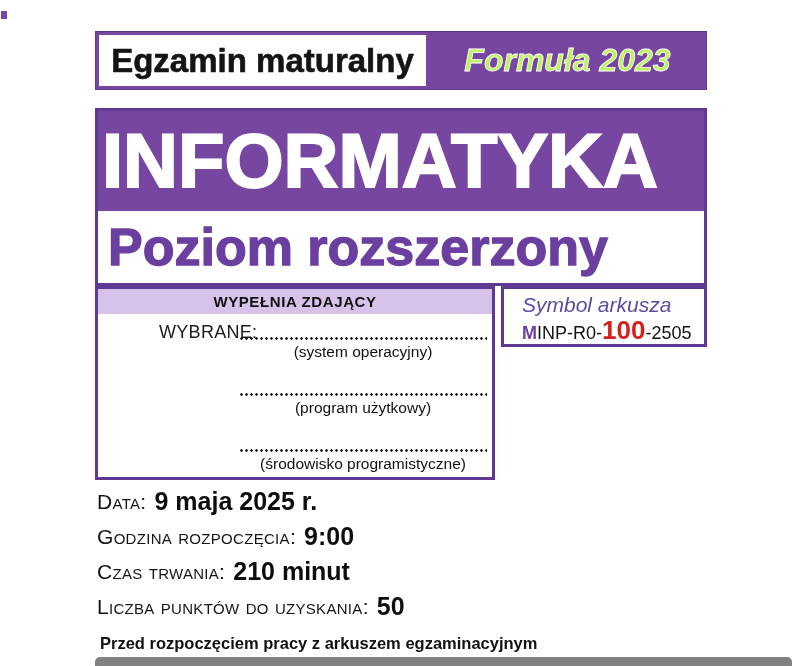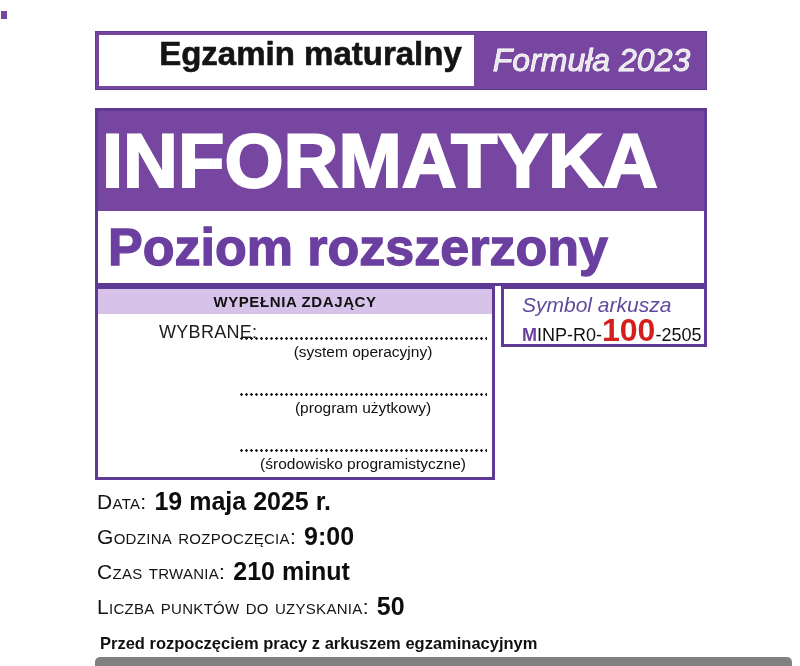--- a/index.html
+++ b/index.html
@@ -5,24 +5,24 @@
   html,body{margin:0;padding:0;background:#fff;}
   #page{
     position:relative;width:800px;height:666px;background:#fff;overflow:hidden;
     font-family:"Liberation Sans",sans-serif;color:#111;
   }
   .corner-mark{position:absolute;left:1px;top:11px;width:6px;height:8px;background:var(--c-purple,#7646A0);}
 
   
   .banner{position:absolute;left:95px;top:31px;width:612px;height:59px;box-sizing:border-box;
     background:var(--c-purple,#7646A0);border:1px solid var(--c-border,#5E3A94);display:flex;}
-  .banner-white{margin:3px;width:327px;background:#fff;display:flex;justify-content:center;padding-left:48px;}
+  .banner-white{margin:3px;width:327px;background:#fff;display:flex;align-items:center;justify-content:center;}
   .exam-label{font-weight:bold;font-size:33px;color:#141414;-webkit-text-stroke:0.6px #141414;white-space:nowrap;}
-  .formula{flex:1;display:flex;align-items:center;justify-content:center;color:#e5e5e5;
-    font-style:italic;font-weight:normal;font-size:32px;-webkit-text-stroke:0.8px #fff;white-space:nowrap;}
+  .formula{flex:1;display:flex;align-items:center;justify-content:center;color:#bef264;
+    font-style:italic;font-weight:bold;font-size:32px;-webkit-text-stroke:0.8px #fff;white-space:nowrap;}
 
   
   .title-box{position:absolute;left:95px;top:108px;width:612px;height:178px;box-sizing:border-box;
     border:3px solid var(--c-border,#5E3A94);background:#fff;}
   .subject-strip{height:100px;background:var(--c-purple,#7646A0);display:flex;align-items:center;
     padding-left:4px;box-sizing:border-box;}
   .subject{color:#fff;font-weight:bold;font-size:76px;line-height:1;letter-spacing:0px;
     -webkit-text-stroke:2px #fff;white-space:nowrap;}
   .level-strip{height:72px;display:flex;align-items:center;padding-left:10px;box-sizing:border-box;background:#fff;}
   .level{color:var(--c-level,#6B3FA0);font-weight:bold;font-size:52px;line-height:1;
@@ -42,21 +42,21 @@
     background-image:radial-gradient(circle,#1c1c1c 1.1px,transparent 1.5px);
     background-size:5px 5px;background-repeat:repeat-x;background-position:0 100%;}
   .caption{font-size:15.5px;color:#111;margin-top:2px;line-height:18px;white-space:nowrap;}
 
   
   .symbol-box{position:absolute;left:501px;top:286px;width:206px;height:61px;box-sizing:border-box;
     border:3px solid var(--c-border,#5E3A94);background:#fff;padding:3px 18px;}
   .symbol-title{font-style:italic;font-size:21px;color:var(--c-symbol,#5E4B9E);line-height:25px;white-space:nowrap;}
   .symbol-code{font-size:18px;color:#111;white-space:nowrap;line-height:26px;display:flex;align-items:baseline;}
   .code-m{color:var(--c-level,#6B3FA0);font-weight:bold;}
-  .code-num{color:var(--c-red,#D41F1F);font-weight:bold;font-size:32px;}
+  .code-num{color:var(--c-red,#D41F1F);font-weight:bold;font-size:26px;}
 
   
   .details{position:absolute;left:97px;top:484px;width:640px;}
   .detail-row{height:35px;display:flex;align-items:center;white-space:nowrap;text-align:center;}
   .detail-label{font-variant:small-caps;font-size:21px;color:#141414;letter-spacing:0.3px;margin-right:8px;}
   .detail-value{font-weight:bold;font-size:25px;color:#0d0d0d;}
 
   .instructions{position:absolute;left:100px;top:634px;font-weight:bold;font-size:16.5px;color:#111;white-space:nowrap;}
 
   .bottom-bar{position:absolute;left:95px;bottom:0;width:697px;height:9px;
@@ -110,21 +110,21 @@
       <span class="code-m">M</span>
         <span>INP-R0-</span>
         <span class="code-num">100</span>
         <span>-2505</span>
     </div>
   </div>
 
   <div class="details">
     <div class="detail-row">
       <span class="detail-label">Data:</span>
-      <span class="detail-value">19 maja 2025 r.</span>
+      <span class="detail-value">9 maja 2025 r.</span>
     </div>
     <div class="detail-row">
       <span class="detail-label">Godzina rozpoczęcia:</span>
       <span class="detail-value">9:00</span>
     </div>
     <div class="detail-row">
       <span class="detail-label">Czas trwania:</span>
       <span class="detail-value">210 minut</span>
     </div>
     <div class="detail-row">

